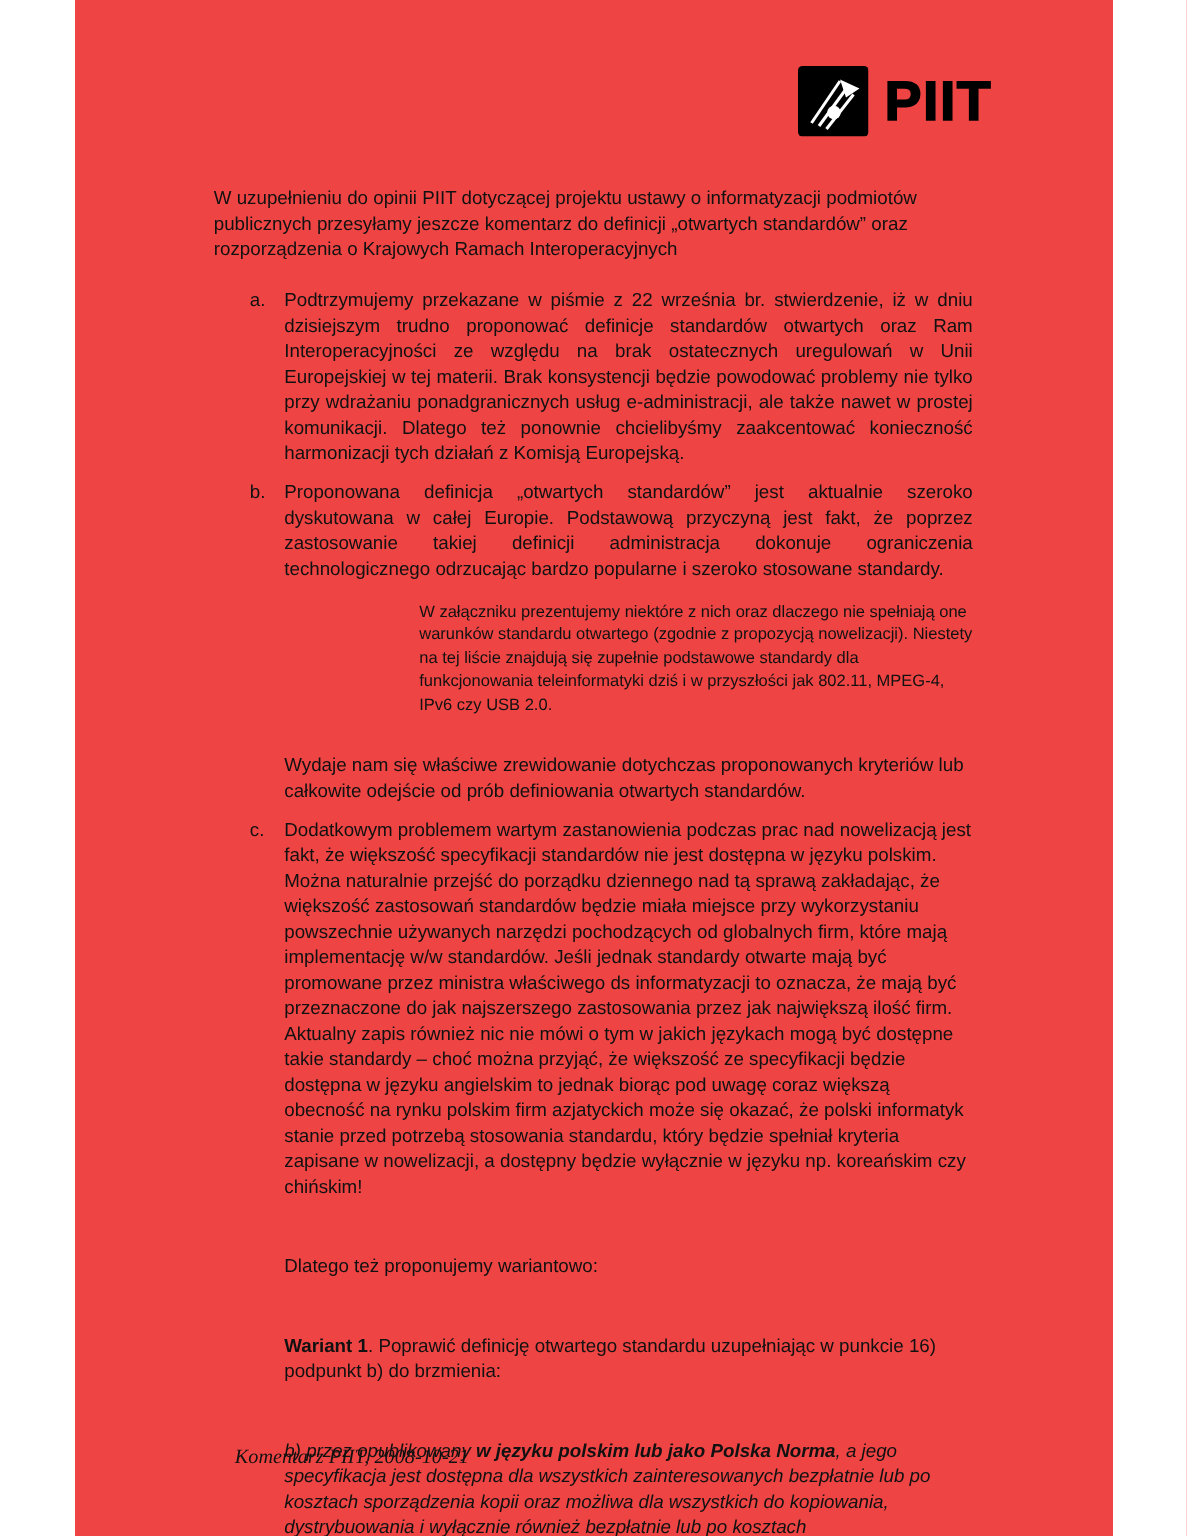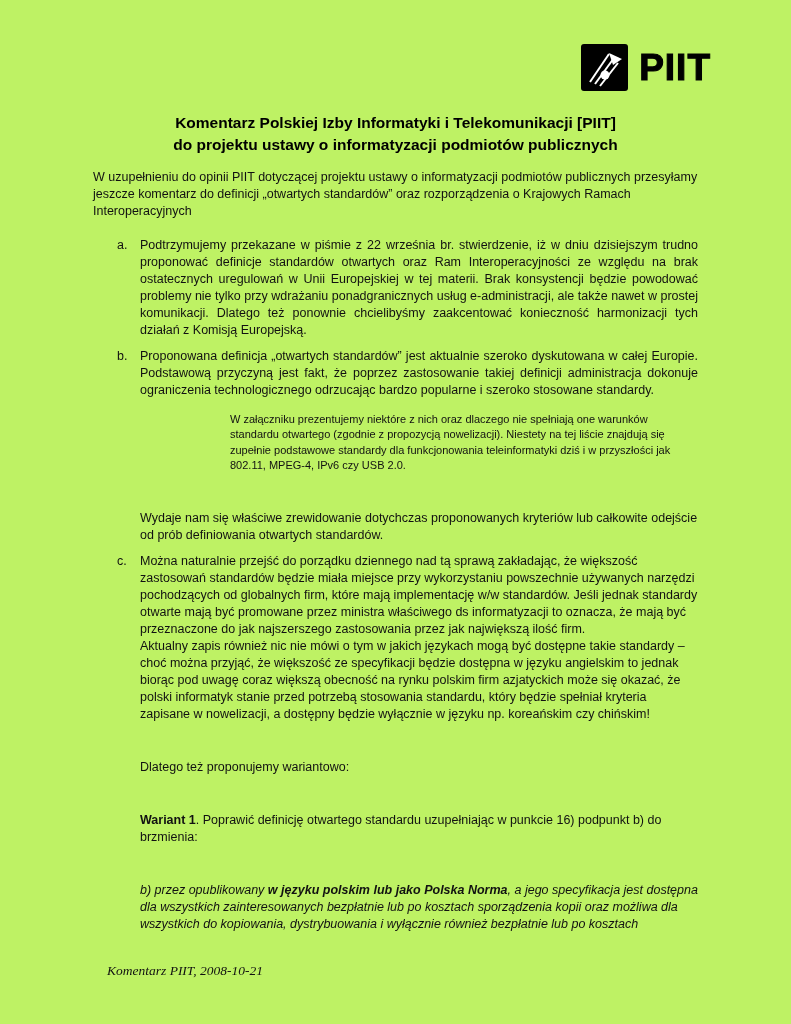--- a/index.html
+++ b/index.html
@@ -1,22 +1,22 @@
 <!DOCTYPE html>
 <html><head>
 <meta charset="utf-8">
 <style>
   * { margin: 0; padding: 0; box-sizing: border-box; }
   html, body { background: #ffffff; }
   .page {
     position: relative;
-    width: 791px;
+    width: 692px;
     height: 1024px;
     margin: 0 auto;
-    background: #bef264;
+    background: #ef4444;
     color: #111111;
     font-family: "Liberation Sans", "DejaVu Sans", sans-serif;
     font-size: 12.5px;
     line-height: 1.36;
     padding: 112px 93px 0 93px;
     overflow: hidden;
   }
   
   .logo {
     position: absolute;
@@ -51,21 +51,21 @@
   .list-item + .list-item { margin-top: 9px; }
   .list-label { width: 23px; flex-shrink: 0; }
   .list-body { flex: 1; min-width: 0; }
   .just { text-align: justify; }
   .quote {
     margin: 13px 0 0 90px;
     font-size: 11px;
     line-height: 1.4;
     text-align: left;
   }
-  .followup { margin-top: 36px; }
+  .followup { margin-top: 24px; }
   .plain-par { text-align: left; }
   
   .variants { margin-top: 22px; padding-left: 47px; }
   .variants p { text-align: left; margin-top: 36px; }
   .bold { font-weight: bold; text-align: center; }
   .italic { font-style: italic; }
   .bold-italic { font-weight: bold; font-style: italic; text-align: right; }
   
   .footer {
     position: absolute;
@@ -89,24 +89,20 @@
         <path d="M9 38 L28 10"></path>
         <path d="M14 40 L33 14"></path>
         <path d="M19 42 L37 19"></path>
       </g>
       <path d="M28 9 L41 15 L32 21 Z" fill="#fff"></path>
       <circle cx="24" cy="31" r="4.5" fill="#fff"></circle>
     </svg>
     <span class="logo-text">PIIT</span>
   </div>
 
-  <h1 class="doc-title">
-    <span>Komentarz Polskiej Izby Informatyki i Telekomunikacji [PIIT]</span><br>
-    <span>do projektu ustawy o informatyzacji podmiotów publicznych</span>
-  </h1>
 
   <p class="intro plain-par">W uzupełnieniu do opinii PIIT dotyczącej projektu ustawy o informatyzacji podmiotów publicznych przesyłamy jeszcze komentarz do definicji „otwartych standardów” oraz rozporządzenia o Krajowych Ramach Interoperacyjnych</p>
 
   <div class="list">
 
     <div class="list-item">
       <span class="list-label">a.</span>
       <div class="list-body">
         <p class="just">Podtrzymujemy przekazane w piśmie z 22 września br. stwierdzenie, iż w dniu dzisiejszym trudno proponować definicje standardów otwartych oraz Ram Interoperacyjności ze względu na brak ostatecznych uregulowań w Unii Europejskiej w tej materii. Brak konsystencji będzie powodować problemy nie tylko przy wdrażaniu ponadgranicznych usług e-administracji, ale także nawet w prostej komunikacji. Dlatego też ponownie chcielibyśmy zaakcentować konieczność harmonizacji tych działań z Komisją Europejską.</p>
       </div>
@@ -117,20 +113,21 @@
       <div class="list-body">
         <p class="just">Proponowana definicja „otwartych standardów” jest aktualnie szeroko dyskutowana w całej Europie. Podstawową przyczyną jest fakt, że poprzez zastosowanie takiej definicji administracja dokonuje ograniczenia technologicznego odrzucając bardzo popularne i szeroko stosowane standardy.</p>
         <p class="quote">W załączniku prezentujemy niektóre z nich oraz dlaczego nie spełniają one warunków standardu otwartego (zgodnie z propozycją nowelizacji).  Niestety na tej liście znajdują się zupełnie podstawowe standardy dla funkcjonowania teleinformatyki dziś i w przyszłości jak 802.11, MPEG-4, IPv6 czy USB 2.0.</p>
         <p class="followup plain-par">Wydaje nam się właściwe zrewidowanie dotychczas proponowanych kryteriów lub całkowite odejście od prób definiowania otwartych standardów.</p>
       </div>
     </div>
 
     <div class="list-item">
       <span class="list-label">c.</span>
       <div class="list-body">
+        <p class="plain-par">Dodatkowym problemem wartym zastanowienia podczas prac nad nowelizacją jest fakt, że większość specyfikacji standardów nie jest dostępna w języku polskim.</p>
         <p class="plain-par">Można naturalnie przejść do porządku dziennego nad tą sprawą zakładając, że większość zastosowań standardów będzie miała miejsce przy wykorzystaniu powszechnie używanych narzędzi pochodzących od globalnych firm, które mają implementację w/w standardów. Jeśli jednak standardy otwarte mają być promowane przez ministra właściwego ds informatyzacji to oznacza, że mają być przeznaczone do jak najszerszego zastosowania przez jak największą ilość firm.</p>
         <p class="plain-par">Aktualny zapis również nic nie mówi o tym w jakich językach mogą być dostępne takie standardy – choć można przyjąć, że większość ze specyfikacji będzie dostępna w języku angielskim to jednak biorąc pod uwagę coraz większą obecność na rynku polskim firm azjatyckich może się okazać, że polski informatyk stanie przed potrzebą stosowania standardu, który będzie spełniał kryteria zapisane w nowelizacji, a dostępny będzie wyłącznie w języku np. koreańskim czy chińskim!</p>
       </div>
     </div>
 
   </div>
 
   <div class="variants">
     <p>Dlatego też proponujemy wariantowo:</p>
     <p><span class="bold">Wariant 1</span><span>. Poprawić definicję otwartego standardu uzupełniając w punkcie 16) podpunkt b) do brzmienia:</span></p>

